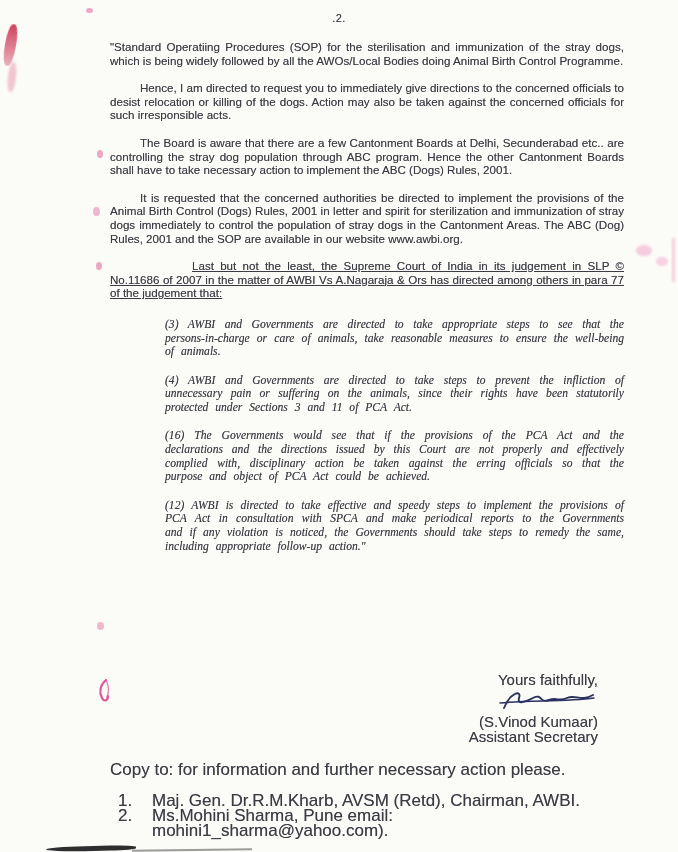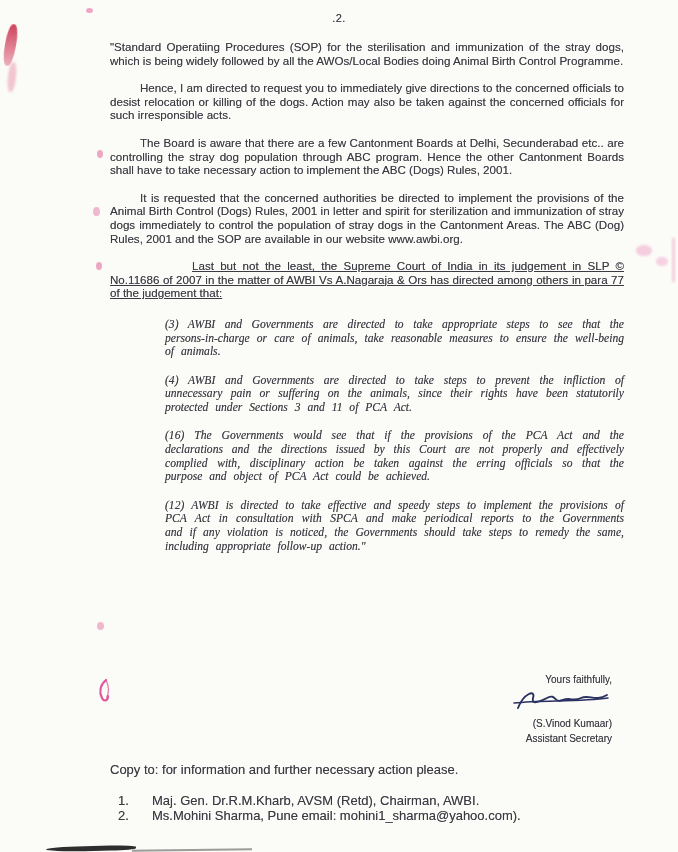--- a/index.html
+++ b/index.html
@@ -45,33 +45,33 @@
   .weblink { }
   .closing {
     font-size: 11.2px;
     text-align: left;
     white-space: nowrap;
     margin-bottom: 0 !important;
   }
   .signature-block {
     position: absolute;
     top: 672px;
-    right: 66px;
+    right: 80px;
     text-align: right;
-    font-size: 10px;
+    font-size: 15px;
     line-height: 15px;
     margin-left: 36px;
   }
   .signature-svg { display: inline-block; margin: 1px 2px -2px 0; }
   .copy-section {
     position: absolute;
     top: 762px;
     left: 110px;
     width: 480px;
-    font-size: 13px;
+    font-size: 17px;
     line-height: 15px;
   }
   .copy-list { margin-top: 16px; }
   .copy-item { display: flex; }
   .copy-num { width: 42px; padding-left: 8px; box-sizing: border-box; }
   .copy-text { flex: 1; }
   
   .artifact { position: absolute; pointer-events: none; }
   .mark-red-1 {
     left: 5px; top: 24px; width: 11px; height: 42px;

